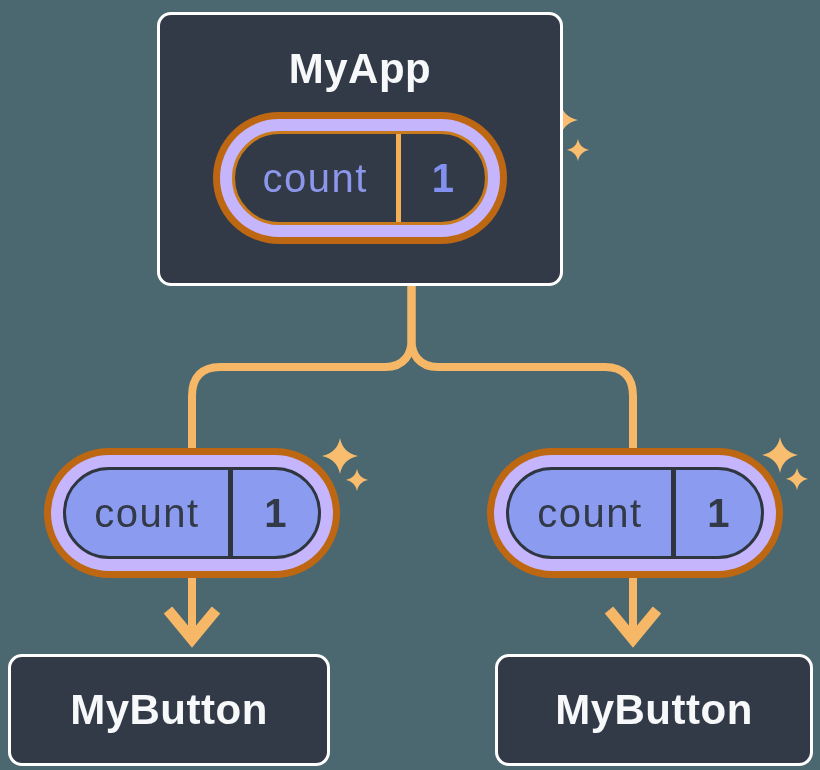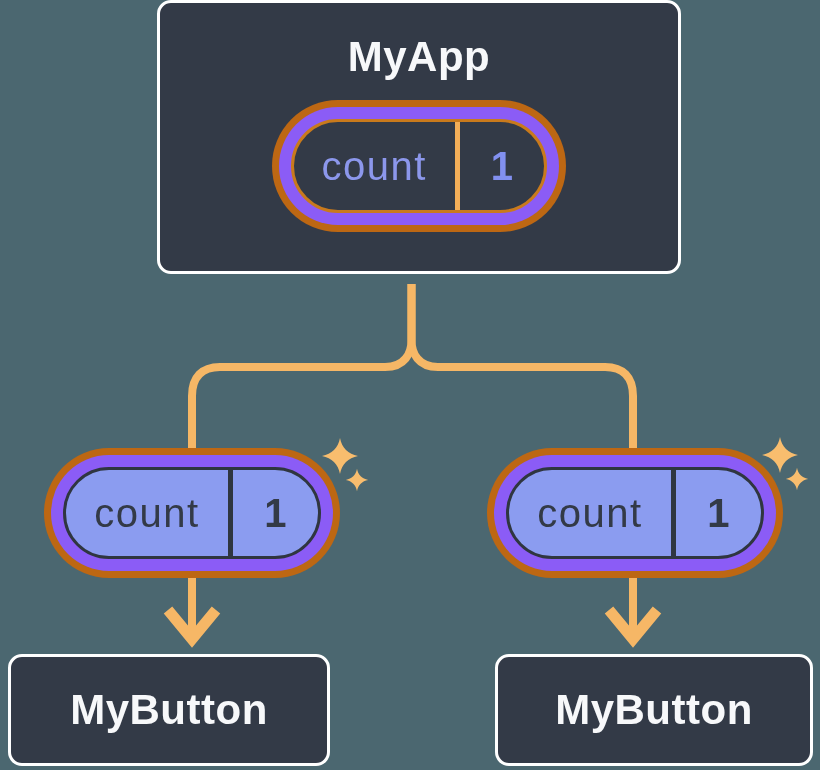--- a/index.html
+++ b/index.html
@@ -21,22 +21,22 @@
     pointer-events: none;
   }
   .card {
     position: absolute;
     background: #333a47;
     border: 3px solid #ffffff;
     border-radius: 14px;
     box-sizing: border-box;
   }
   .card--root {
-    left: 157px; top: 0;
-    width: 524px; height: 274px;
+    left: 157px; top: 12px;
+    width: 406px; height: 274px;
   }
   .card--leaf {
     width: 322px; height: 112px;
     display: flex; align-items: center; justify-content: center; margin-top: 6px;
   }
   .card--leaf-left  { left: 8px;   top: 648px; }
   .card--leaf-right { left: 495px; top: 648px; width: 318px; }
   .card-title {
     color: #f7f8fa;
     font-size: 42px;
@@ -58,21 +58,21 @@
     left: 50%; top: 97px;
     transform: translateX(-50%);
     width: 294px; height: 132px;
   }
   .pill--prop { width: 296px; height: 130px; }
   .pill--prop-left  { left: 44px;  top: 448px; }
   .pill--prop-right { left: 487px; top: 448px; }
   .pill-mid {
     height: 100%;
     border-radius: 999px;
-    background: #8b5cf6;
+    background: #c4b5fd;
     padding: 12px;
     box-sizing: border-box;
   }
   .pill-inner {
     height: 100%;
     border-radius: 999px;
     display: flex;
     align-items: stretch;
     overflow: hidden;
     box-sizing: border-box;

